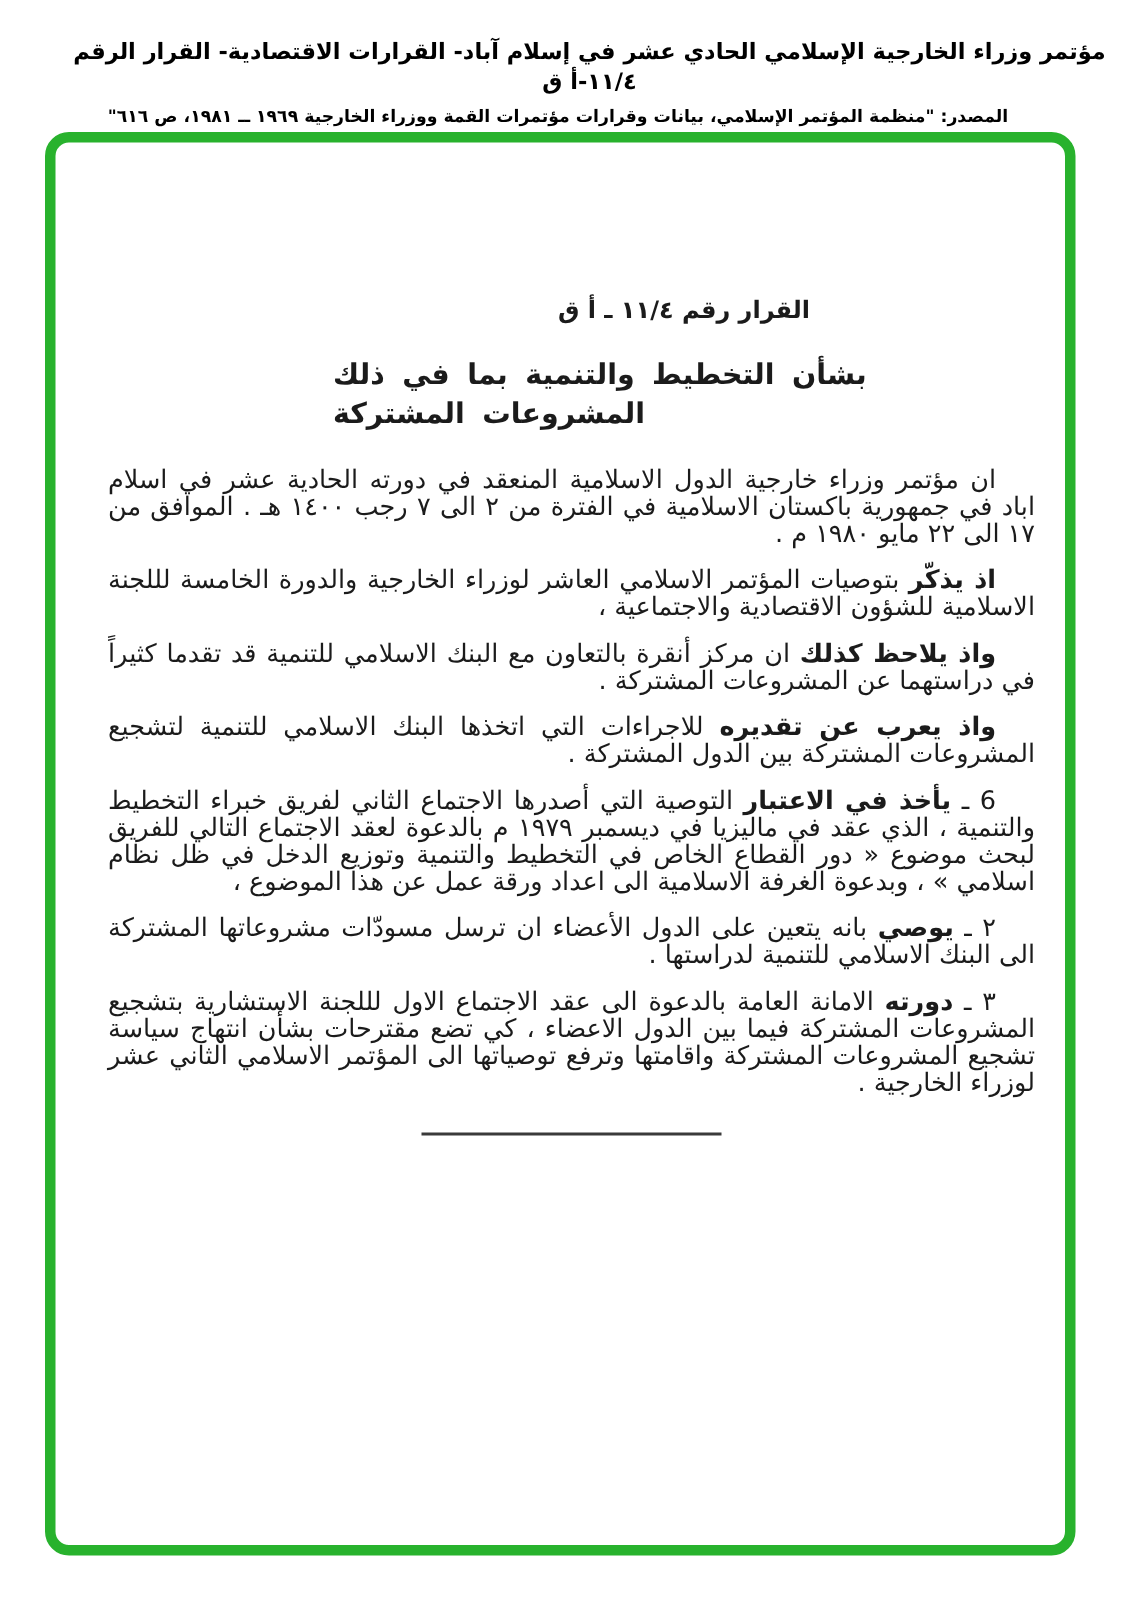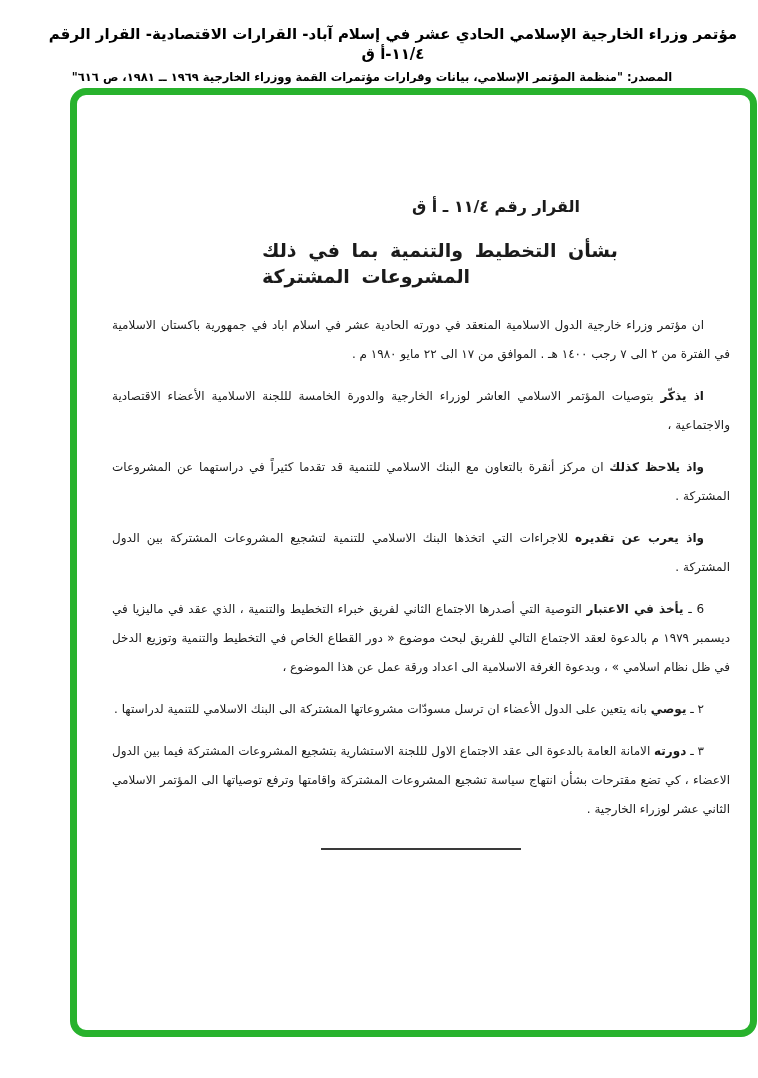--- a/index.html
+++ b/index.html
@@ -8,50 +8,50 @@
     background:#ffffff; color:#1b1b1b;
     font-family:"DejaVu Sans", sans-serif;
   }
   
   .citation { position:absolute; top:24px; left:0; right:14px; text-align:center; direction:rtl; color:#000; }
   .citation .l1 { font-size:15px; font-weight:bold; padding-left:42px; line-height:20px; }
   .citation .l2 { font-size:11.5px; font-weight:bold; margin-top:6px; line-height:14px; }
   
   .frame {
     position:absolute; left:30px; top:88px; width:687px; height:949px;
-    box-sizing:border-box; border:7px solid #14b8a6; border-radius:16px; background:#ffffff;margin-left:40px;
+    box-sizing:border-box; border:7px solid #14b8a6; border-radius:16px; background:#ffffff;
   }
   .doc {
     position:absolute; top:0; bottom:0; left:0; right:0;
     direction:rtl; padding:100px 20px 0 35px; box-sizing:border-box;
   }
   .doc-title { text-align:center; padding-left:150px; font-size:16px; font-weight:bold; line-height:24px; }
   .doc-subtitle { text-align:left; padding-left:150px; font-size:19px; font-weight:bold; line-height:26px; margin-top:18px; word-spacing:5px; }
-  .paras { margin-top:22px; font-size:12px; line-height:29px; text-align:justify; }
+  .paras { margin-top:22px; font-size:17px; line-height:18px; text-align:justify; }
   .paras p { margin:0 0 13px 0; text-indent:26px; }
   .paras b { font-weight:bold; }
   .end-rule { width:200px; border:none; border-top:2px solid #3a3a3a; margin:24px auto 0 auto; }
 </style>
 </head>
 <body>
 
 <div class="page">
 
   <header class="citation">
     <div class="l1">مؤتمر وزراء الخارجية الإسلامي الحادي عشر في إسلام آباد- القرارات الاقتصادية- القرار الرقم ١١/٤-أ ق</div>
     <div class="l2">المصدر: "منظمة المؤتمر الإسلامي، بيانات وقرارات مؤتمرات القمة ووزراء الخارجية ١٩٦٩ ــ ١٩٨١، ص ٦١٦"</div>
   </header>
 
   <div class="frame" style="border-color: rgb(40, 178, 45);">
     <div class="doc">
       <div class="doc-title">القرار رقم ١١/٤ ـ أ ق</div>
       <div class="doc-subtitle">بشأن التخطيط والتنمية بما في ذلك المشروعات المشتركة</div>
       <div class="paras" id="paragraphs">
           <p><span>ان مؤتمر وزراء خارجية الدول الاسلامية المنعقد في دورته الحادية عشر في اسلام اباد في جمهورية باكستان الاسلامية في الفترة من ٢ الى ٧ رجب ١٤٠٠ هـ . الموافق من ١٧ الى ٢٢ مايو ١٩٨٠ م .</span></p>
-          <p><b>اذ يذكّر</b><span> بتوصيات المؤتمر الاسلامي العاشر لوزراء الخارجية والدورة الخامسة لللجنة الاسلامية الأعضاء الاقتصادية والاجتماعية ،</span></p>
+          <p><b>اذ يذكّر</b><span> بتوصيات المؤتمر الاسلامي العاشر لوزراء الخارجية والدورة الخامسة لللجنة الاسلامية للشؤون الاقتصادية والاجتماعية ،</span></p>
           <p><b>واذ يلاحظ كذلك</b><span> ان مركز أنقرة بالتعاون مع البنك الاسلامي للتنمية قد تقدما كثيراً في دراستهما عن المشروعات المشتركة .</span></p>
           <p><b>واذ يعرب عن تقديره</b><span> للاجراءات التي اتخذها البنك الاسلامي للتنمية لتشجيع المشروعات المشتركة بين الدول المشتركة .</span></p>
           <p><span>6 ـ </span><b>يأخذ في الاعتبار</b><span> التوصية التي أصدرها الاجتماع الثاني لفريق خبراء التخطيط والتنمية ، الذي عقد في ماليزيا في ديسمبر ١٩٧٩ م بالدعوة لعقد الاجتماع التالي للفريق لبحث موضوع « دور القطاع الخاص في التخطيط والتنمية وتوزيع الدخل في ظل نظام اسلامي » ، وبدعوة الغرفة الاسلامية الى اعداد ورقة عمل عن هذا الموضوع ،</span></p>
           <p><span>٢ ـ </span><b>يوصي</b><span> بانه يتعين على الدول الأعضاء ان ترسل مسودّات مشروعاتها المشتركة الى البنك الاسلامي للتنمية لدراستها .</span></p>
           <p><span>٣ ـ </span><b>دورته</b><span> الامانة العامة بالدعوة الى عقد الاجتماع الاول لللجنة الاستشارية بتشجيع المشروعات المشتركة فيما بين الدول الاعضاء ، كي تضع مقترحات بشأن انتهاج سياسة تشجيع المشروعات المشتركة واقامتها وترفع توصياتها الى المؤتمر الاسلامي الثاني عشر لوزراء الخارجية .</span></p>
         </div>
       <hr class="end-rule">
     </div>
   </div>
 

